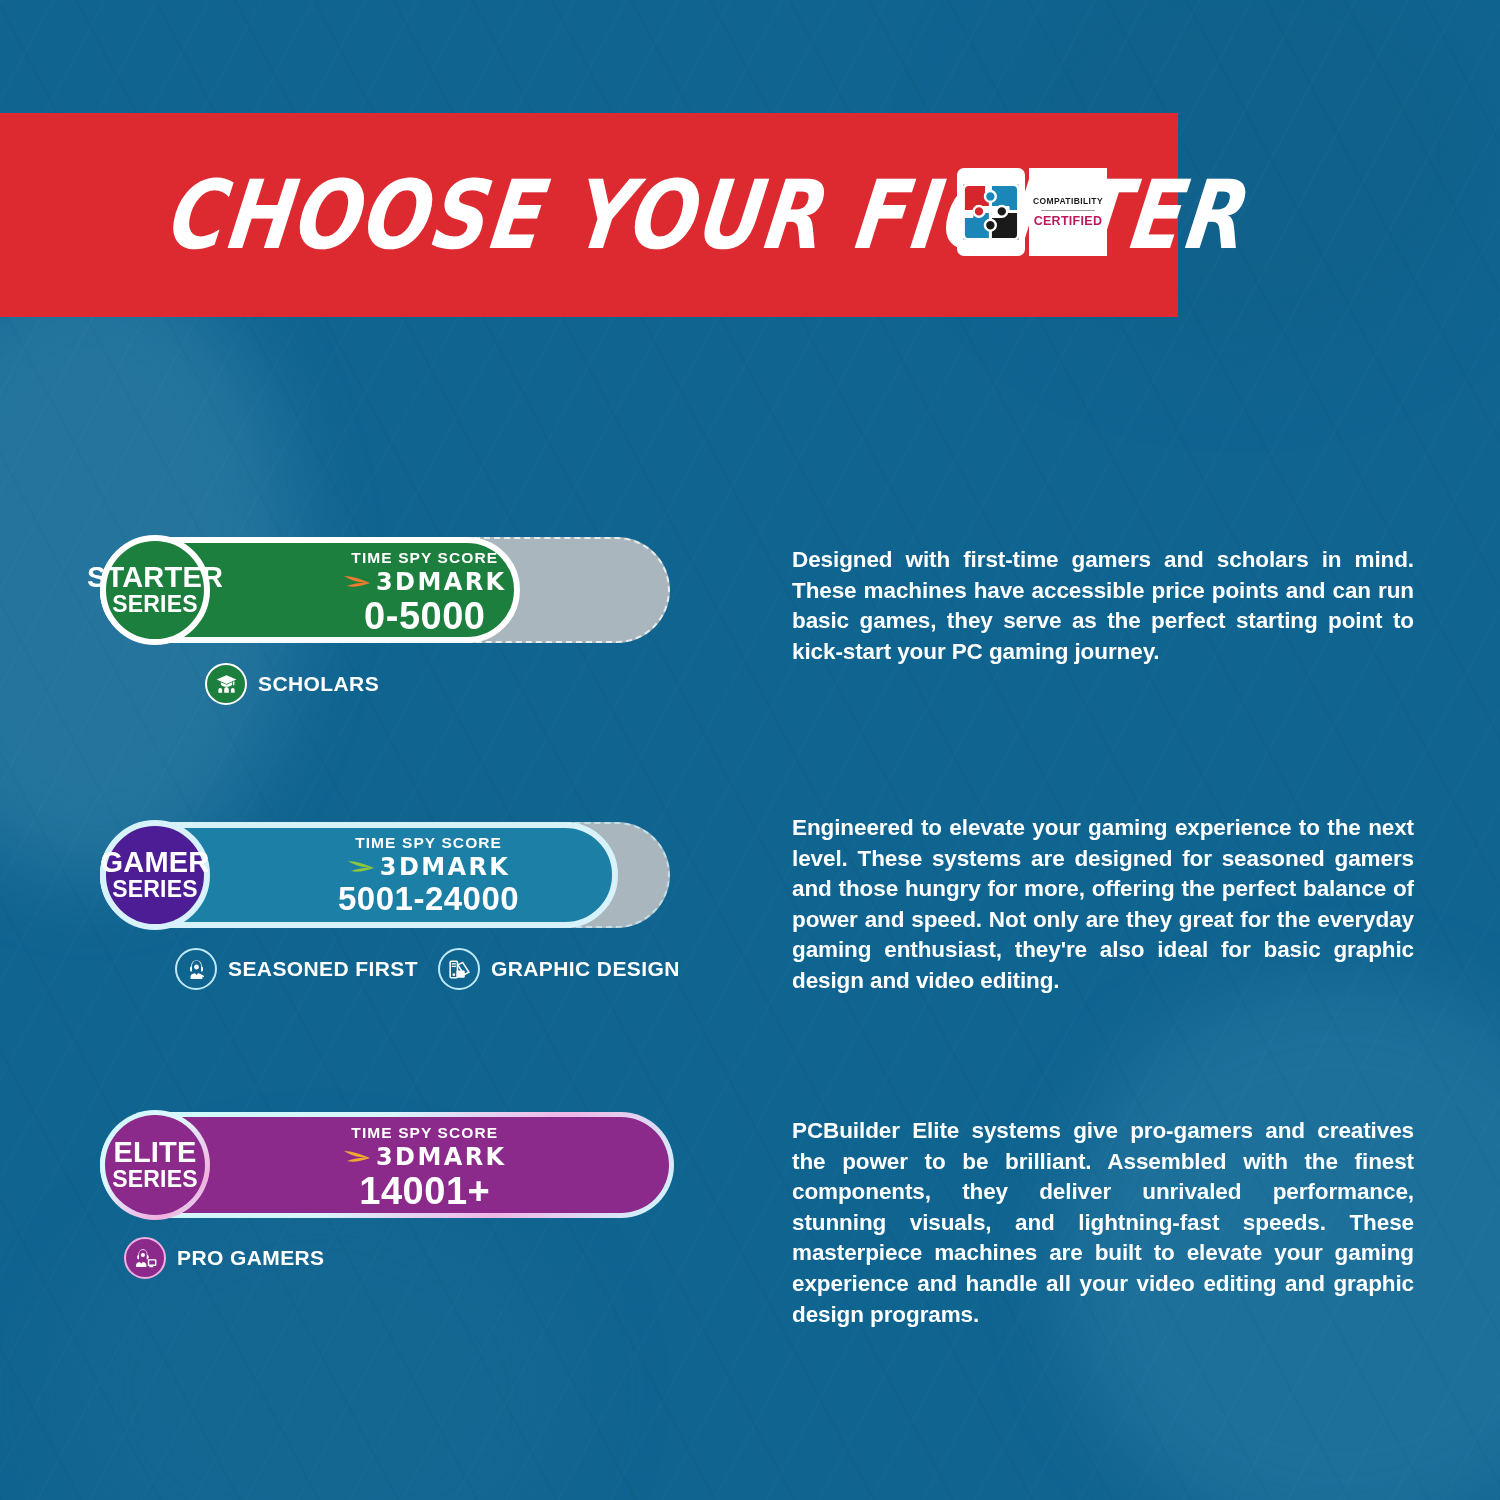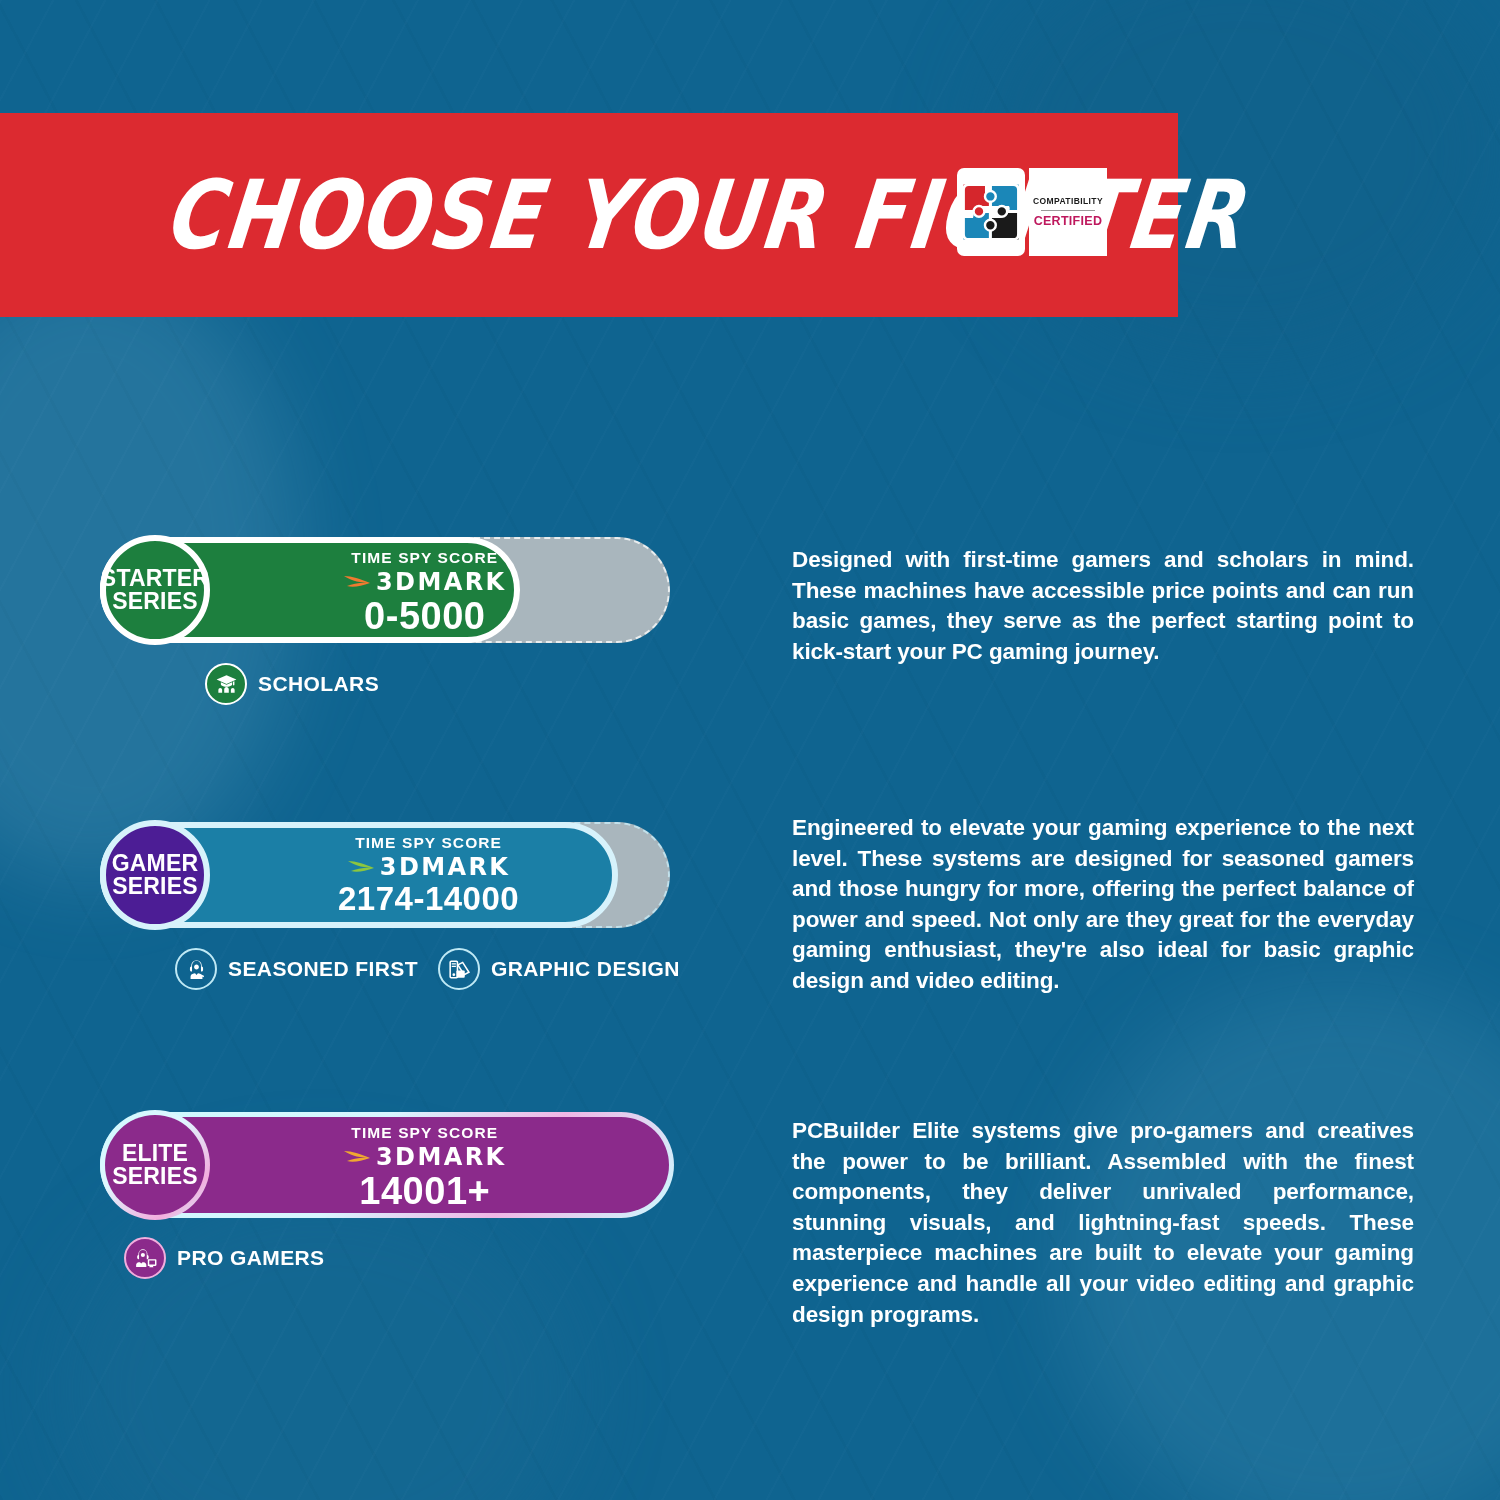--- a/index.html
+++ b/index.html
@@ -59,21 +59,21 @@
     position:absolute;left:0;top:0;height:106px;border-radius:53px;
     border:6px solid #ffffff;box-sizing:border-box;
     display:flex;align-items:center;
   }
   .badge{
     position:absolute;left:0;top:-2px;width:110px;height:110px;border-radius:50%;
     border:6px solid #ffffff;box-sizing:border-box;
     display:flex;flex-direction:column;align-items:center;justify-content:center;
     color:#ffffff;font-weight:bold;line-height:1.02;z-index:4;
   }
-  .badge .l1{font-size:23px;letter-spacing:.2px;}
+  .badge .l1{font-size:29px;letter-spacing:.2px;}
   .badge .l2{font-size:23px;letter-spacing:.2px;}
   .score{
     position:absolute;z-index:3;color:#ffffff;text-align:center;
     display:flex;flex-direction:column;align-items:center;
   }
   .score .tss{font-size:15.5px;font-weight:bold;letter-spacing:1.1px;line-height:1;margin-bottom:4px;}
   .mark-row{display:flex;align-items:center;gap:3px;}
   .mark-word{font-size:24px;font-weight:bold;letter-spacing:2.4px;line-height:1;font-family:"DejaVu Sans",sans-serif;}
   .score .num{font-size:38px;font-weight:bold;letter-spacing:.5px;line-height:1.05;margin-top:3px;}
   
@@ -171,21 +171,21 @@
     </div>
     <div class="score" style="left:238px;top:13px;">
       <div class="tss">TIME SPY SCORE</div>
       <div class="mark-row">
         <svg width="30" height="21" viewBox="0 0 30 21" aria-hidden="true">
           <path d="M1 5 C9 5 17 8 27 12 C18 12 9 10 1 5 Z" fill="#8cc63f"></path>
           <path d="M4 15 C10 13 17 11 27 12 C18 15 10 17 4 15 Z" fill="#8cc63f"></path>
         </svg>
         <span class="mark-word">3DMARK</span>
       </div>
-      <div class="num" style="font-size:33px;">2174-14000</div>
+      <div class="num" style="font-size:33px;">5001-24000</div>
     </div>
   </div>
 
   <div class="tags" style="left:175px;top:126px;">
     <div class="tag">
       <span class="tag-circle" style="background:transparent;border:2px solid #bfe9f5;">
         <svg width="25" height="25" viewBox="0 0 24 24" fill="#ffffff" aria-hidden="true">
           <path d="M12 3a5 5 0 0 0-5 5v1.2A1.6 1.6 0 0 0 5.7 11v1.4A1.6 1.6 0 0 0 7.3 14h.4V8a4.3 4.3 0 1 1 8.6 0v6h.4a1.6 1.6 0 0 0 1.6-1.6V11A1.6 1.6 0 0 0 17 9.2V8a5 5 0 0 0-5-5Zm-2.3 6.5c0 1.3 1 2.4 2.3 2.4s2.3-1.1 2.3-2.4S13.3 7.1 12 7.1 9.7 8.2 9.7 9.5ZM6.3 21v-2.2c0-1.6 1.2-2.6 3-3l1.3-.3 1.4 1.7 1.4-1.7 1.3.3c1.8.4 3 1.4 3 3V21H6.3Zm10.2-4.3 2.6 1.2v1.6l-2.6-1.2v-1.6Z"></path>
         </svg>
       </span>

